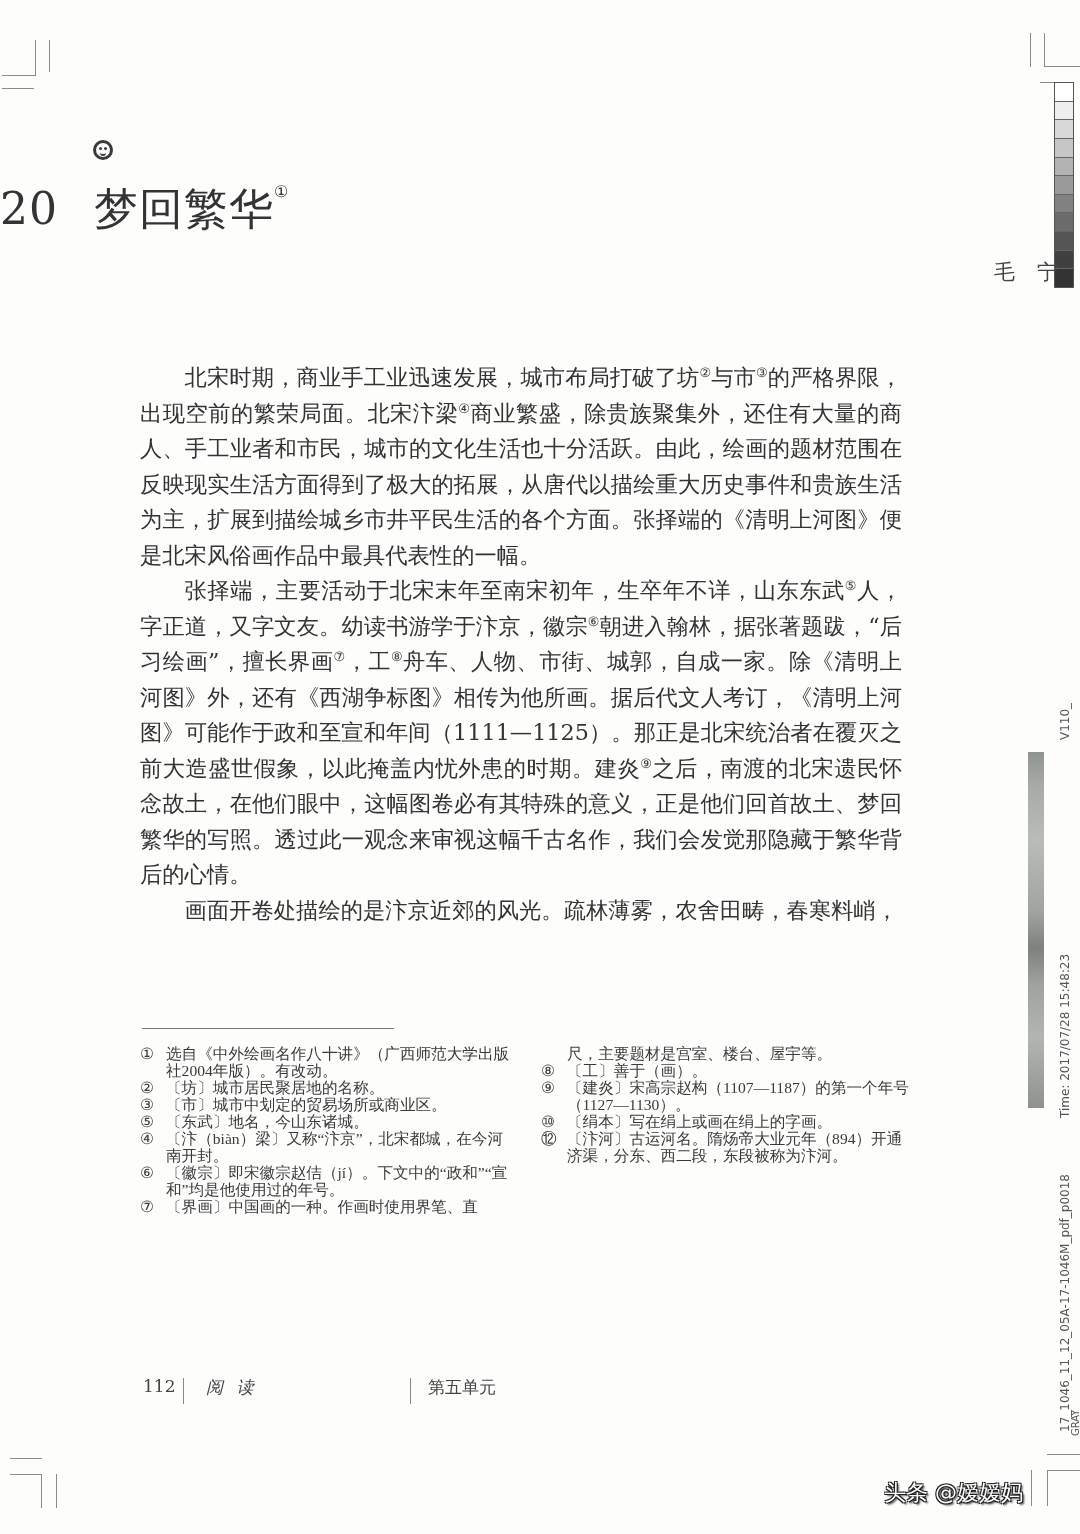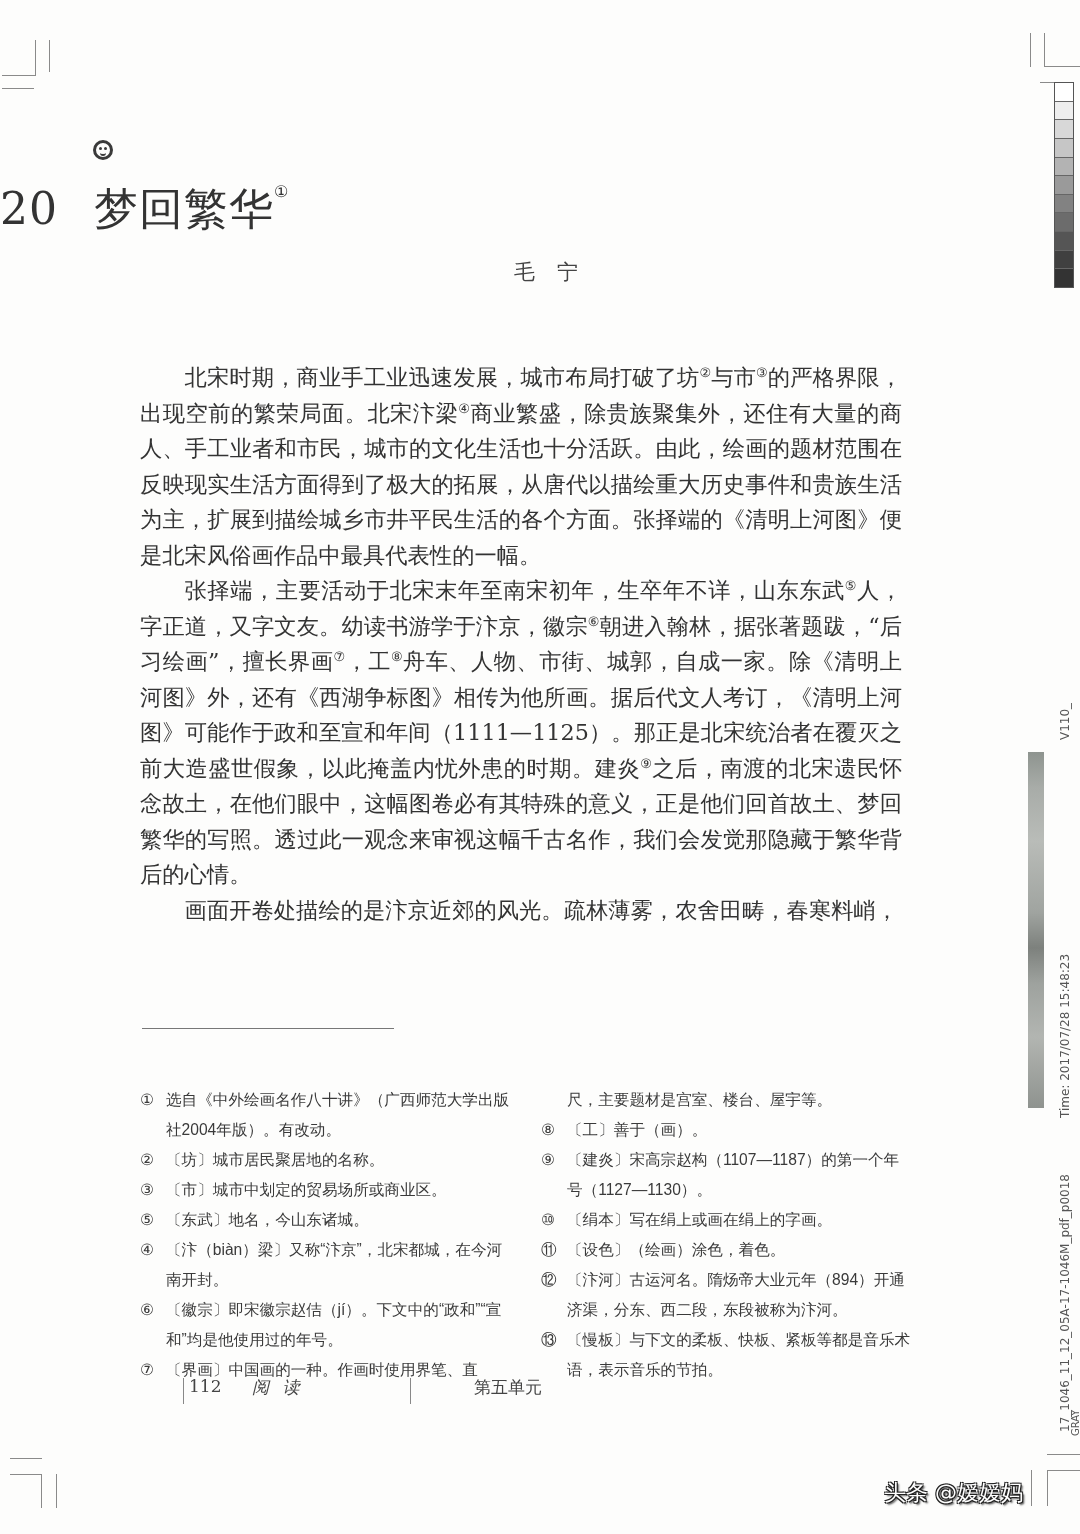--- a/index.html
+++ b/index.html
@@ -17,35 +17,35 @@
   .scanbar { position: absolute; left: 1028px; top: 752px; width: 16px; height: 356px;
     background: linear-gradient(180deg, #8e948f 0%, #a8aca8 10%, #b9bcb8 25%, #a0a4a0 45%, #7d817d 55%, #9ea29e 65%, #b2b5b1 80%, #8f938f 100%); }
   .smile { position: absolute; left: 93px; top: 140px; width: 20px; height: 20px; border: 3px solid #3a3a3a; border-radius: 50%; box-sizing: border-box; }
   .smile::before, .smile::after { content: ""; position: absolute; top: 4px; width: 3px; height: 3px; background: #3a3a3a; border-radius: 50%; }
   .smile::before { left: 3px; } .smile::after { right: 3px; }
   .smile span { position: absolute; left: 4px; top: 8px; width: 6px; height: 3px; border-bottom: 2px solid #3a3a3a; border-radius: 0 0 4px 4px; }
 
   .title { position: absolute; left: 0; right: 0; top: 180px; text-align: left; font-size: 44px; color: #333; letter-spacing: 1px; }
   .title .num { margin-right: 36px; }
   .title sup { font-size: 16px; vertical-align: top; position: relative; top: 2px; }
-  .author { position: absolute; left: 0; right: 0; top: 258px; text-align: center; font-size: 21px; color: #444; letter-spacing: 22px; font-family: "DejaVu Sans", sans-serif; padding-left: 22px; margin-left: 12px; }
+  .author { position: absolute; left: 0; right: 0; top: 258px; text-align: right; font-size: 21px; color: #444; letter-spacing: 22px; font-family: "DejaVu Sans", sans-serif; padding-left: 22px; margin-left: 12px; }
 
   .body { position: absolute; left: 140px; top: 360px; width: 762px; font-size: 22.3px; line-height: 35.5px; text-align: justify; color: #333; }
   .body p { margin: 0; text-indent: 2em; }
   .body sup { font-size: 13px; line-height: 0; vertical-align: super; }
 
   .fnrule { position: absolute; left: 142px; top: 1028px; width: 252px; height: 1px; background: #777; }
-  .fncol { position: absolute; top: 1043px; width: 370px; font-size: 15.6px; line-height: 30px; color: #3a3a3a; font-family: Liberation Sans, sans-serif; margin-top: 40px; }
+  .fncol { position: absolute; top: 1043px; width: 370px; font-size: 15.6px; line-height: 17px; color: #3a3a3a; font-family: Liberation Serif, serif; }
   .fncol.left { left: 140px; top: 1045px; }
   .fncol.right { left: 541px; top: 1045px; }
   .fn { padding-left: 26px; text-indent: -26px; }
   .fn .no { display: inline-block; width: 26px; text-indent: 0; }
   .cont { padding-left: 26px; }
 
-  .footer { position: absolute; top: 1376px; font-size: 17px; color: #444; margin-left: 46px; }
+  .footer { position: absolute; top: 1376px; font-size: 17px; color: #444; }
   .vline { position: absolute; width: 1px; background: #888; }
   .side-text { position: absolute; font-family: "DejaVu Sans", sans-serif; font-size: 12px; color: #555; transform: rotate(-90deg); transform-origin: left top; white-space: nowrap; }
   .watermark { position: absolute; left: 884px; top: 1478px; font-family: "DejaVu Sans", sans-serif; font-size: 22px; color: #fff;
     text-shadow: -1px -1px 0 #222, 1px -1px 0 #222, -1px 1px 0 #222, 1px 1px 0 #222, 2px 2px 2px #333; }
 </style>
 </head>
 <body>
 
 <div class="mark" style="left:2px;top:75px;width:34px;height:1px;"></div>
 <div class="mark" style="left:35px;top:40px;width:1px;height:36px;"></div>
@@ -103,23 +103,21 @@
     <div class="fn"><span class="no">⑤</span><span>〔东武〕地名，今山东诸城。</span></div>
     <div class="fn"><span class="no">④</span><span>〔汴（biàn）梁〕又称“汴京”，北宋都城，在今河南开封。</span></div>
     <div class="fn"><span class="no">⑥</span><span>〔徽宗〕即宋徽宗赵佶（jí）。下文中的“政和”“宣和”均是他使用过的年号。</span></div>
     <div class="fn"><span class="no">⑦</span><span>〔界画〕中国画的一种。作画时使用界笔、直</span></div>
   </div>
 <div class="fncol right" id="fn-right">
   <div class="cont">尺，主要题材是宫室、楼台、屋宇等。</div>
 <div class="fn"><span class="no">⑧</span><span>〔工〕善于（画）。</span></div>
     <div class="fn"><span class="no">⑨</span><span>〔建炎〕宋高宗赵构（1107—1187）的第一个年号（1127—1130）。</span></div>
     <div class="fn"><span class="no">⑩</span><span>〔绢本〕写在绢上或画在绢上的字画。</span></div>
-    <div class="fn"><span class="no">⑪</span><span>〔设色〕（绘画）涂色，着色。</span></div>
     <div class="fn"><span class="no">⑫</span><span>〔汴河〕古运河名。隋炀帝大业元年（894）开通济渠，分东、西二段，东段被称为汴河。</span></div>
-    <div class="fn"><span class="no">⑬</span><span>〔慢板〕与下文的柔板、快板、紧板等都是音乐术语，表示音乐的节拍。</span></div>
   </div>
 
 <div class="footer" style="left:143px;font-family:'DejaVu Serif',serif;">112</div>
 <div class="vline" style="left:183px;top:1378px;height:26px;"></div>
 <div class="footer" style="left:206px;letter-spacing:4px;font-style:italic;">阅 读</div>
 <div class="vline" style="left:410px;top:1378px;height:26px;"></div>
 <div class="footer" style="left:428px;">第五单元</div>
 
 <div class="side-text" style="left:1058px;top:740px;">V110_</div>
 <div class="side-text" style="left:1058px;top:1118px;">Time: 2017/07/28 15:48:23</div>

